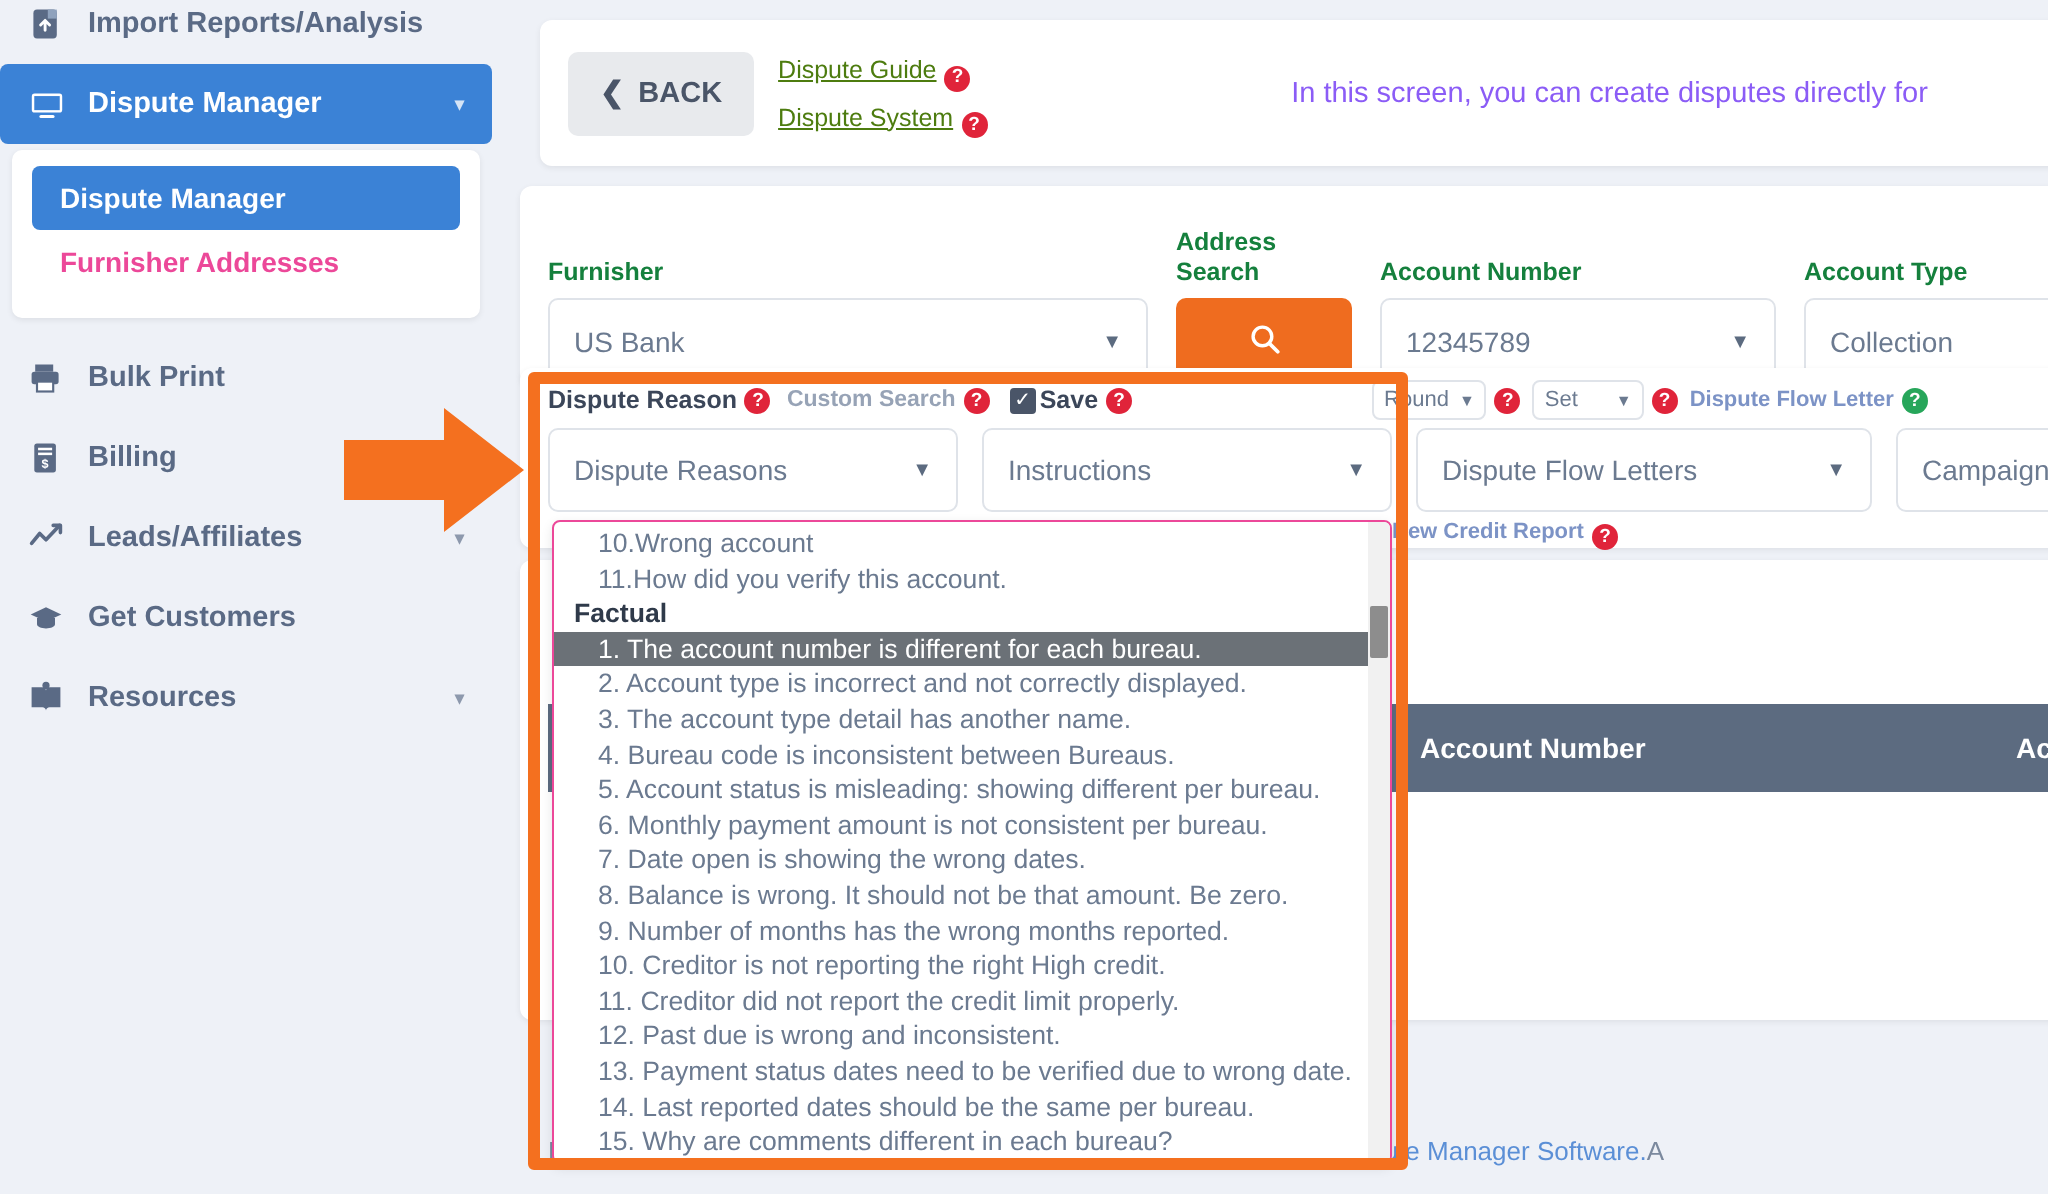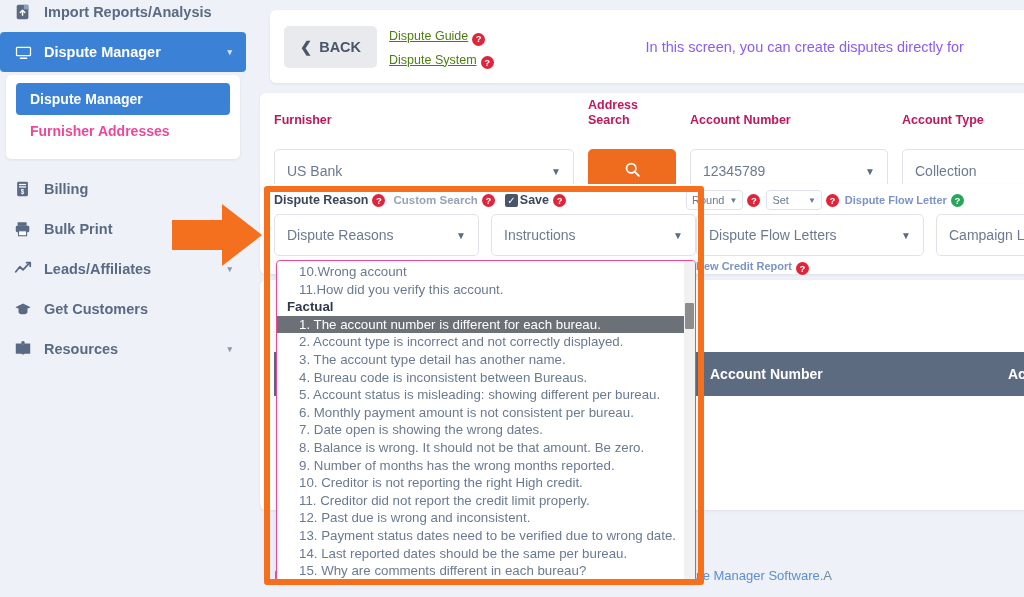--- a/index.html
+++ b/index.html
@@ -75,22 +75,22 @@
     margin-left: 152px; color: #8b5cf6; font-size: 14.5px; white-space: nowrap;
   }
 
   
   .formcard {
     position: absolute; left: 14px; top: 93px; width: 1070px; height: 100px;
   }
   .field-row { display: flex; align-items: flex-end; padding: 0 14px; height: 100%; }
   .field { margin-right: 14px; }
   .field-label {
-    font-size: 12.5px; font-weight: 700; color: #be185d;
-    margin-bottom: 22px; line-height: 1.15; white-space: pre-line;
+    font-size: 12.5px; font-weight: 700; color: #15803d;
+    margin-bottom: 6px; line-height: 1.15; white-space: pre-line;
   }
   .select-box {
     height: 44px; border: 1px solid #dfe3e9; border-radius: 5px;
     background: #fff; display: flex; align-items: center;
     padding: 0 12px; font-size: 14px; color: #6b7a90;
   }
   .select-box .arrow { margin-left: auto; font-size: 10px; color: #5c6b80; padding-left: 12px;}
   .search-btn {
     width: 88px; height: 44px; background: #ef6c1f; border: 0; border-radius: 5px;
     color: #fff; display: flex; align-items: center; justify-content: center;
@@ -212,38 +212,38 @@
         <span>Dispute Manager</span>
       </div>
       <div class="submenu-item">
         <span>Furnisher Addresses</span>
       </div>
     </div>
 
     <div class="nav-item">
       <span class="nav-icon">
         <svg viewBox="0 0 20 20" width="18" height="18">
+            <rect x="4" y="2.5" width="10" height="4" fill="#5a6a85"></rect>
+            <rect x="2" y="6.5" width="15" height="7" rx="1.5" fill="#5a6a85"></rect>
+            <rect x="5" y="12" width="9" height="5.5" fill="#fff" stroke="#5a6a85" stroke-width="1.2"></rect>
+          </svg>
+      </span>
+      <span>Bulk Print</span>
+    </div>
+
+    <div class="nav-item">
+      <span class="nav-icon">
+        <svg viewBox="0 0 20 20" width="18" height="18">
             <rect x="3.5" y="2" width="12" height="16" rx="1.5" fill="#5a6a85"></rect>
             <rect x="5.6" y="4.3" width="7.8" height="1.4" fill="#fff"></rect>
             <rect x="5.6" y="7" width="7.8" height="1.4" fill="#fff"></rect>
             <text x="9.5" y="15.5" font-size="7" fill="#fff" text-anchor="middle" font-family="sans-serif">$</text>
           </svg>
       </span>
       <span>Billing</span>
-    </div>
-
-    <div class="nav-item">
-      <span class="nav-icon">
-        <svg viewBox="0 0 20 20" width="18" height="18">
-            <rect x="4" y="2.5" width="10" height="4" fill="#5a6a85"></rect>
-            <rect x="2" y="6.5" width="15" height="7" rx="1.5" fill="#5a6a85"></rect>
-            <rect x="5" y="12" width="9" height="5.5" fill="#fff" stroke="#5a6a85" stroke-width="1.2"></rect>
-          </svg>
-      </span>
-      <span>Bulk Print</span>
     </div>
 
     <div class="nav-item">
       <span class="nav-icon">
         <svg viewBox="0 0 20 20" width="18" height="18">
             <path d="M2 13L6.5 7.5 10 11 17.5 3" stroke="#5a6a85" stroke-width="2" fill="none" stroke-linecap="round" stroke-linejoin="round"></path>
             <path d="M14 3h4v4" stroke="#5a6a85" stroke-width="2" fill="none" stroke-linecap="round" stroke-linejoin="round"></path>
           </svg>
       </span>
       <span>Leads/Affiliates</span>
@@ -354,21 +354,21 @@
         <span class="tb-link">Dispute Flow Letter</span>
         <span class="qmark green">?</span>
 
       </div>
 
       <div class="reason-selects">
         <div class="select-box" style="width:205px;margin-right:12px">
           <span>Dispute Reasons</span>
           <span class="arrow">▼</span>
         </div>
-        <div class="select-box" style="width:205px;margin-right:0">
+        <div class="select-box" style="width:205px;margin-right:12px">
           <span>Instructions</span>
           <span class="arrow">▼</span>
         </div>
         <div class="select-box" style="width:228px;margin-right:12px">
           <span>Dispute Flow Letters</span>
           <span class="arrow">▼</span>
         </div>
         <div class="select-box" style="width:195px">
           <span>Campaign Letters</span>
 

